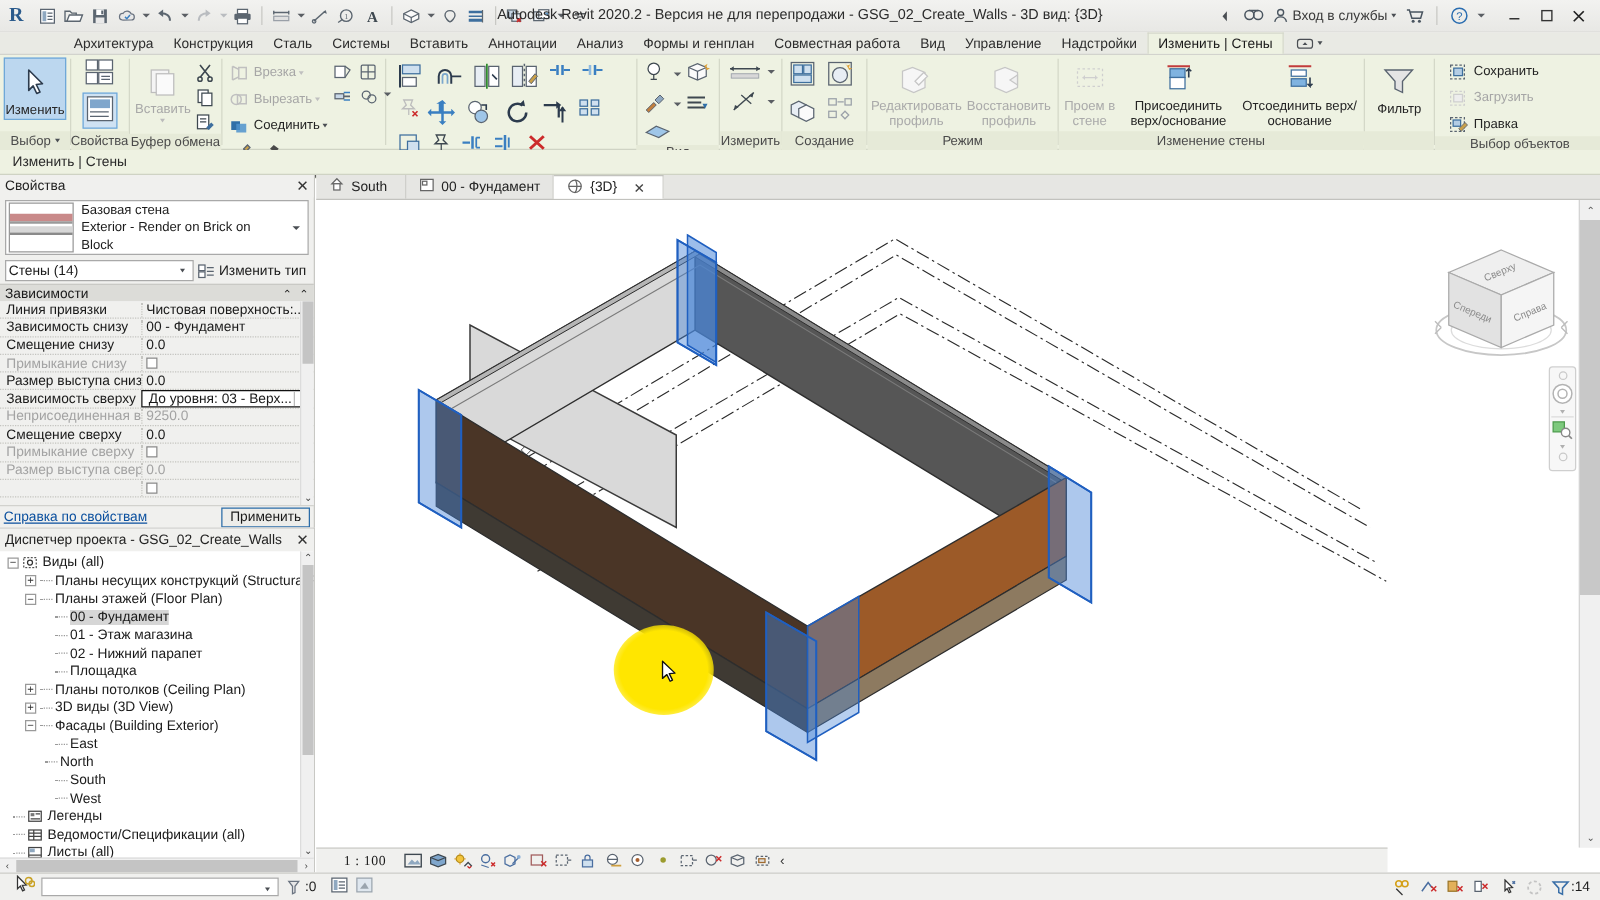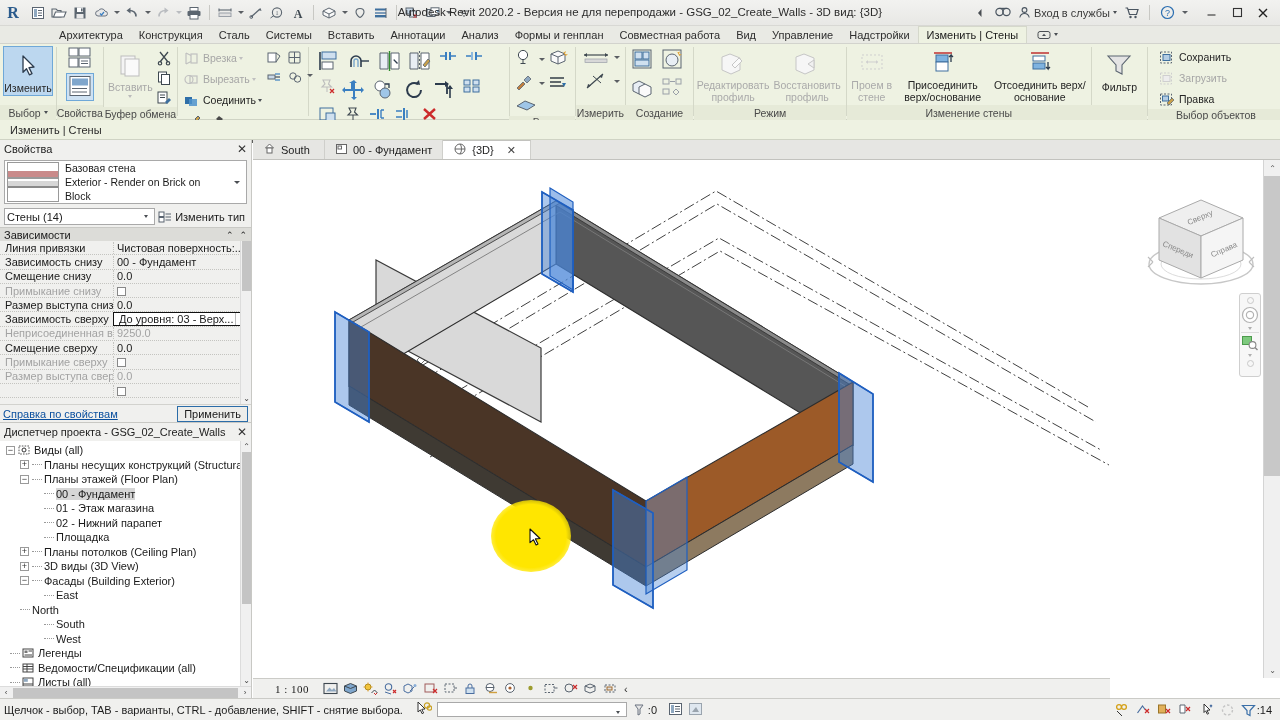--- a/index.html
+++ b/index.html
@@ -1166,21 +1166,21 @@
       </div>
       <div class="tnode" style="padding-left:20px">
         <div class="tbox">−</div>
         <div class="tdash"></div>
         <span class="tlabel">Фасады (Building Exterior)</span>
       </div>
       <div class="tnode" style="padding-left:44px">
         <div class="tdash"></div>
         <span class="tlabel">East</span>
       </div>
-      <div class="tnode" style="padding-left:20px">
+      <div class="tnode" style="padding-left:36px">
         <div class="tdash"></div>
         <span class="tlabel">North</span>
       </div>
       <div class="tnode" style="padding-left:44px">
         <div class="tdash"></div>
         <span class="tlabel">South</span>
       </div>
       <div class="tnode" style="padding-left:44px">
         <div class="tdash"></div>
         <span class="tlabel">West</span>
@@ -1468,21 +1468,20 @@
     <div class="vcb-ico">
       <svg width="16" height="13" viewBox="0 0 16 13">
           <rect x="2" y="3" width="10" height="7" fill="none" stroke="#5a6470" stroke-dasharray="2 1.5"></rect>
           <rect x="4" y="5" width="5" height="3" fill="#ddd" stroke="#a06a2e"></rect>
         </svg>
     </div>
     <span style="font-size:11px;color:#333;margin-left:2px">‹</span>
   </div>
 
   <div class="statusbar">
-    <span class="sb-text">Щелчок - выбор, TAB - варианты, CTRL - добавление, SHIFT - снятие выбора.</span>
     <span style="margin-left:8px">
       <svg width="16" height="16" viewBox="0 0 16 16">
           <path d="M2 1l7 7-3.2.3L7.6 12l-1.5.7-1.8-3.8L2 11z" fill="#fff" stroke="#333" stroke-width="1"></path>
           <circle cx="11" cy="4.5" r="2.6" fill="none" stroke="#c9a227" stroke-width="1.2"></circle>
           <circle cx="13.5" cy="7" r="2.2" fill="none" stroke="#c9a227" stroke-width="1.2"></circle>
         </svg>
     </span>
     <div class="sb-input">
       <span></span>
       <span class="cd"><span class="caret sm" style="display:inline-block"></span></span>

